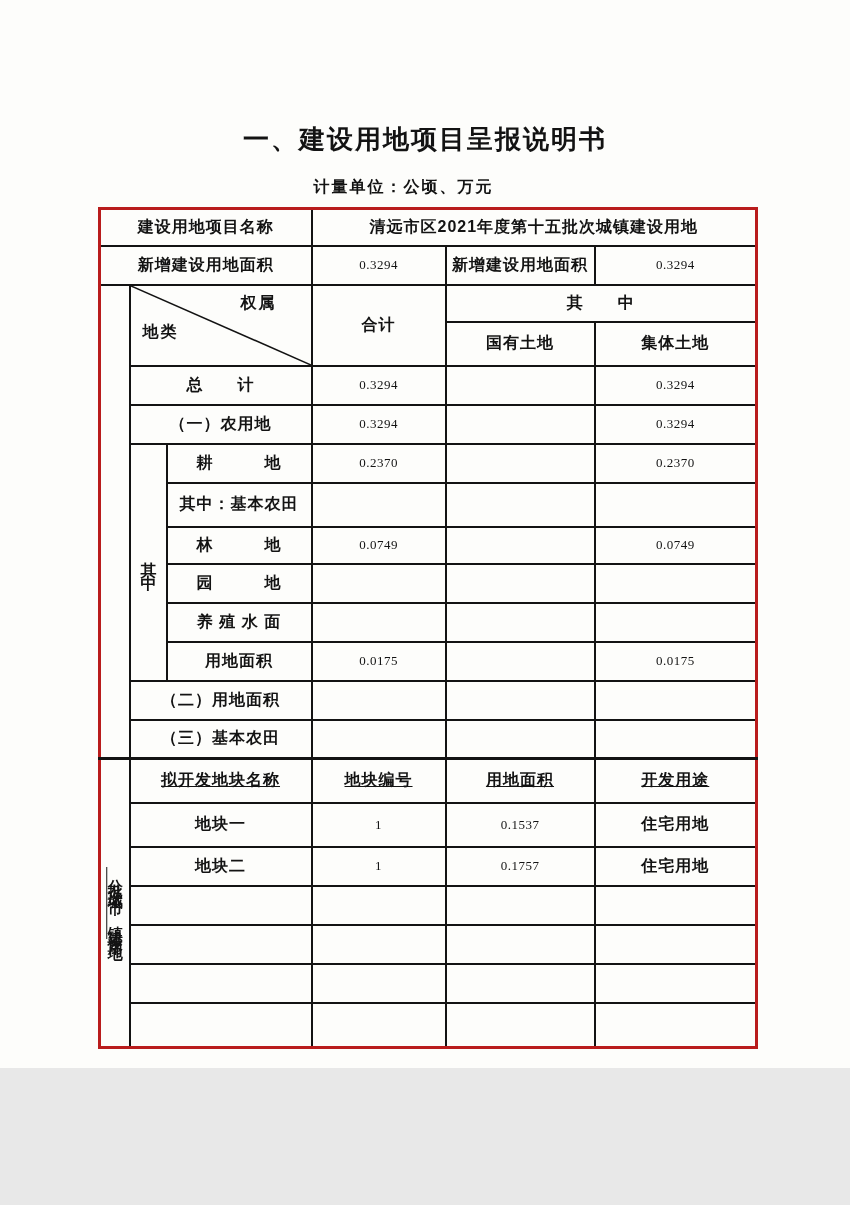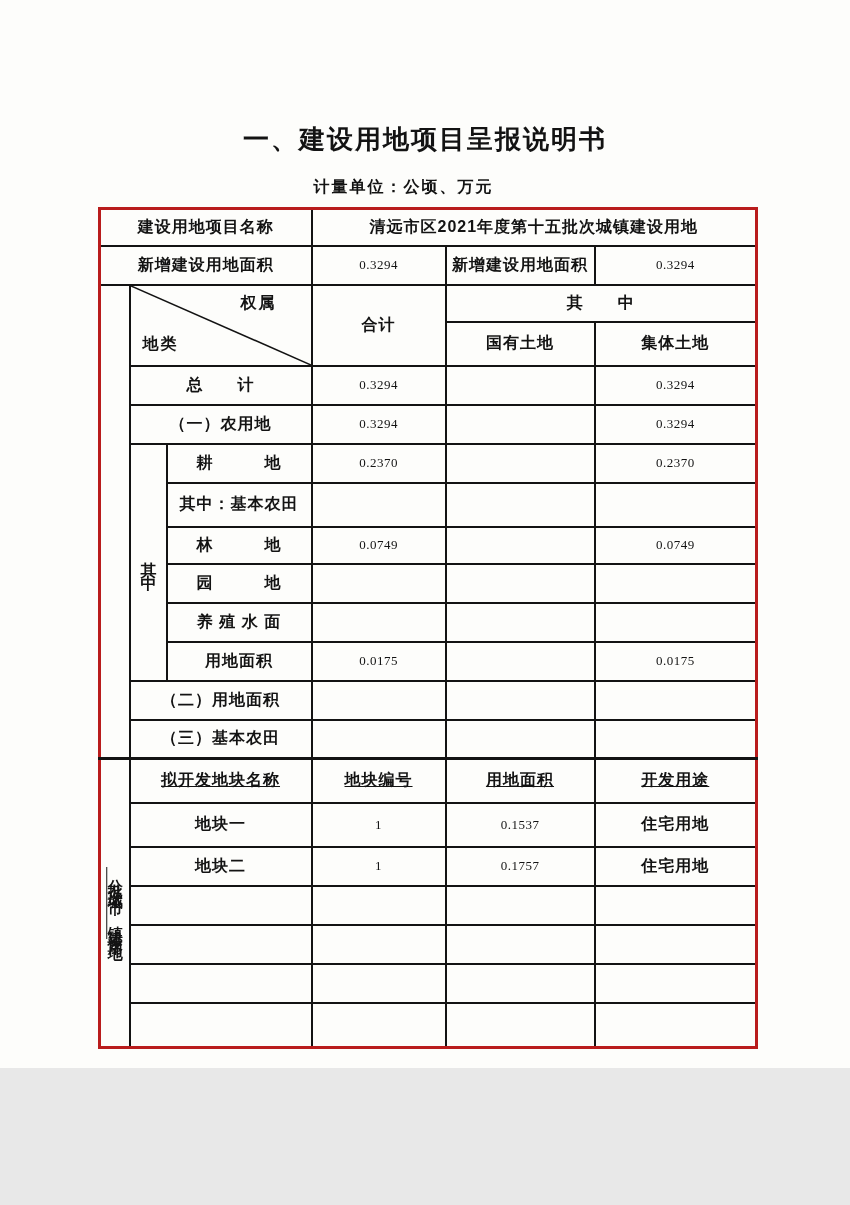--- a/index.html
+++ b/index.html
@@ -59,21 +59,21 @@
   td.lbl { font-weight: 700; font-size: 16px; letter-spacing: 1px; }
   td.num {
     font-family: "Liberation Serif", "DejaVu Serif", serif;
     font-weight: 400;
     font-size: 13px;
     letter-spacing: 0.5px;
   }
   td.diag { position: relative; padding: 0; }
   .diag svg { position: absolute; top: 0; left: 0; width: 100%; height: 100%; display: block; }
   .diag .diag-tr { position: absolute; top: 7px; right: 34px; font-weight: 700; font-size: 16px; letter-spacing: 2px; }
-  .diag .diag-bl { position: absolute; bottom: 10px; left: 12px; font-weight: 700; font-size: 16px; letter-spacing: 2px; }
+  .diag .diag-bl { position: absolute; bottom: 22px; left: 12px; font-weight: 700; font-size: 16px; letter-spacing: 2px; }
   td.vert {
     writing-mode: vertical-lr;
     text-orientation: upright;
     font-weight: 700;
     font-size: 16px;
     letter-spacing: 13px;
     padding: 0;
   }
   td.vert-long {
     writing-mode: vertical-lr;

